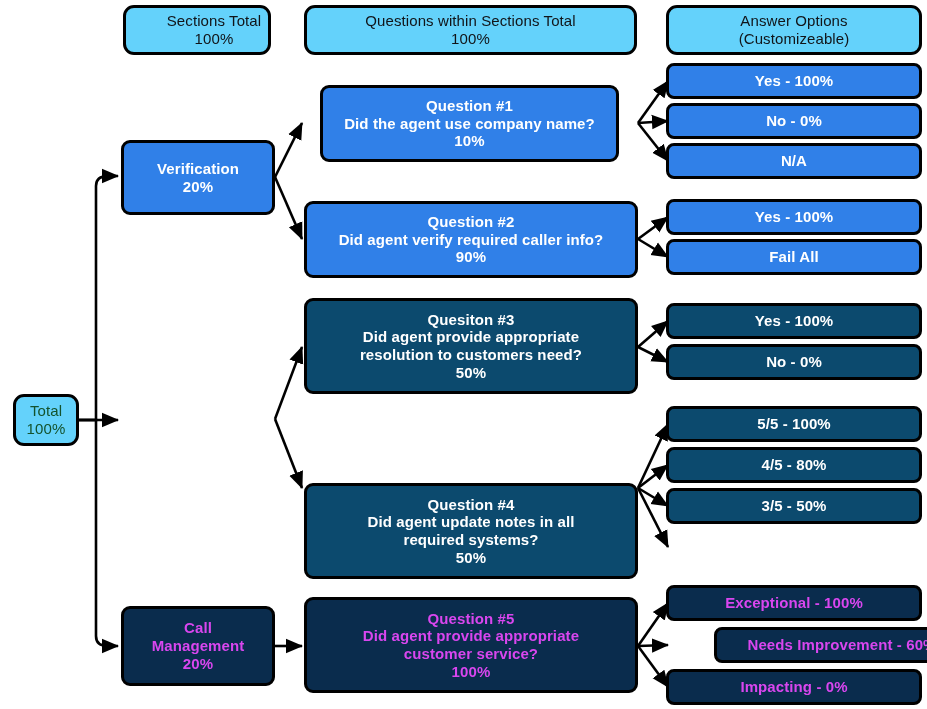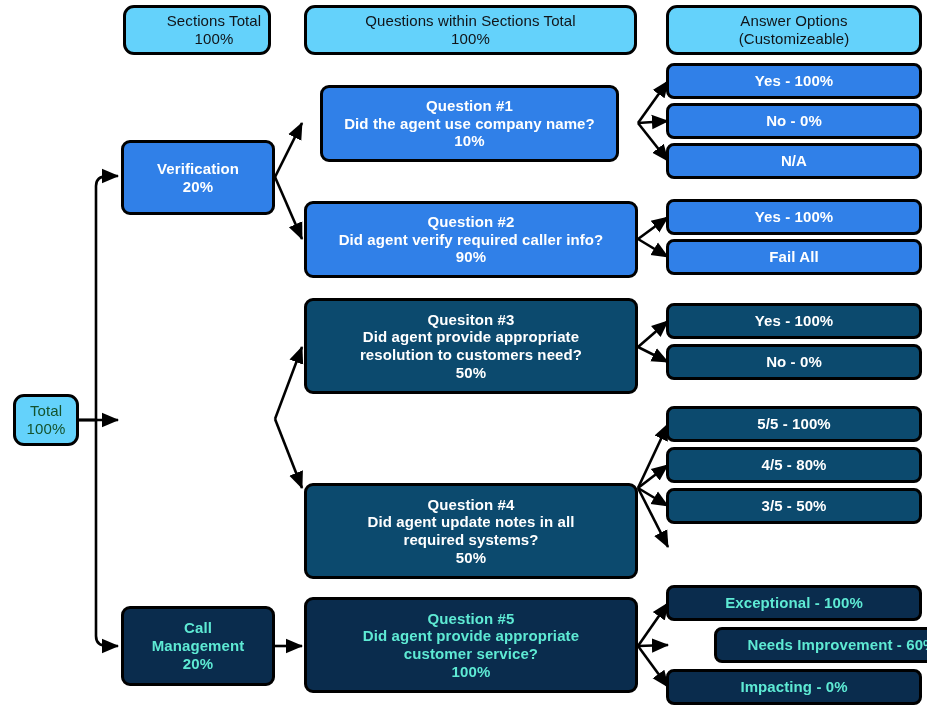--- a/index.html
+++ b/index.html
@@ -58,21 +58,21 @@
   .node.blue-mid {
     background: #3080e8;
     color: #ffffff;
   }
   .node.blue-deep {
     background: #0c4a6e;
     color: #ffffff;
   }
   .node.navy {
     background: #0a2c4d;
-    color: #5eead4;
+    color: #d946ef;
   }
   .sec-label  { font-size: 15px; }
   .q-label    { font-size: 15px; }
   .ans-label  { font-size: 15px; border-radius: 8px; }
 </style>
 </head>
 <body>
 
 <div id="canvas">
 

